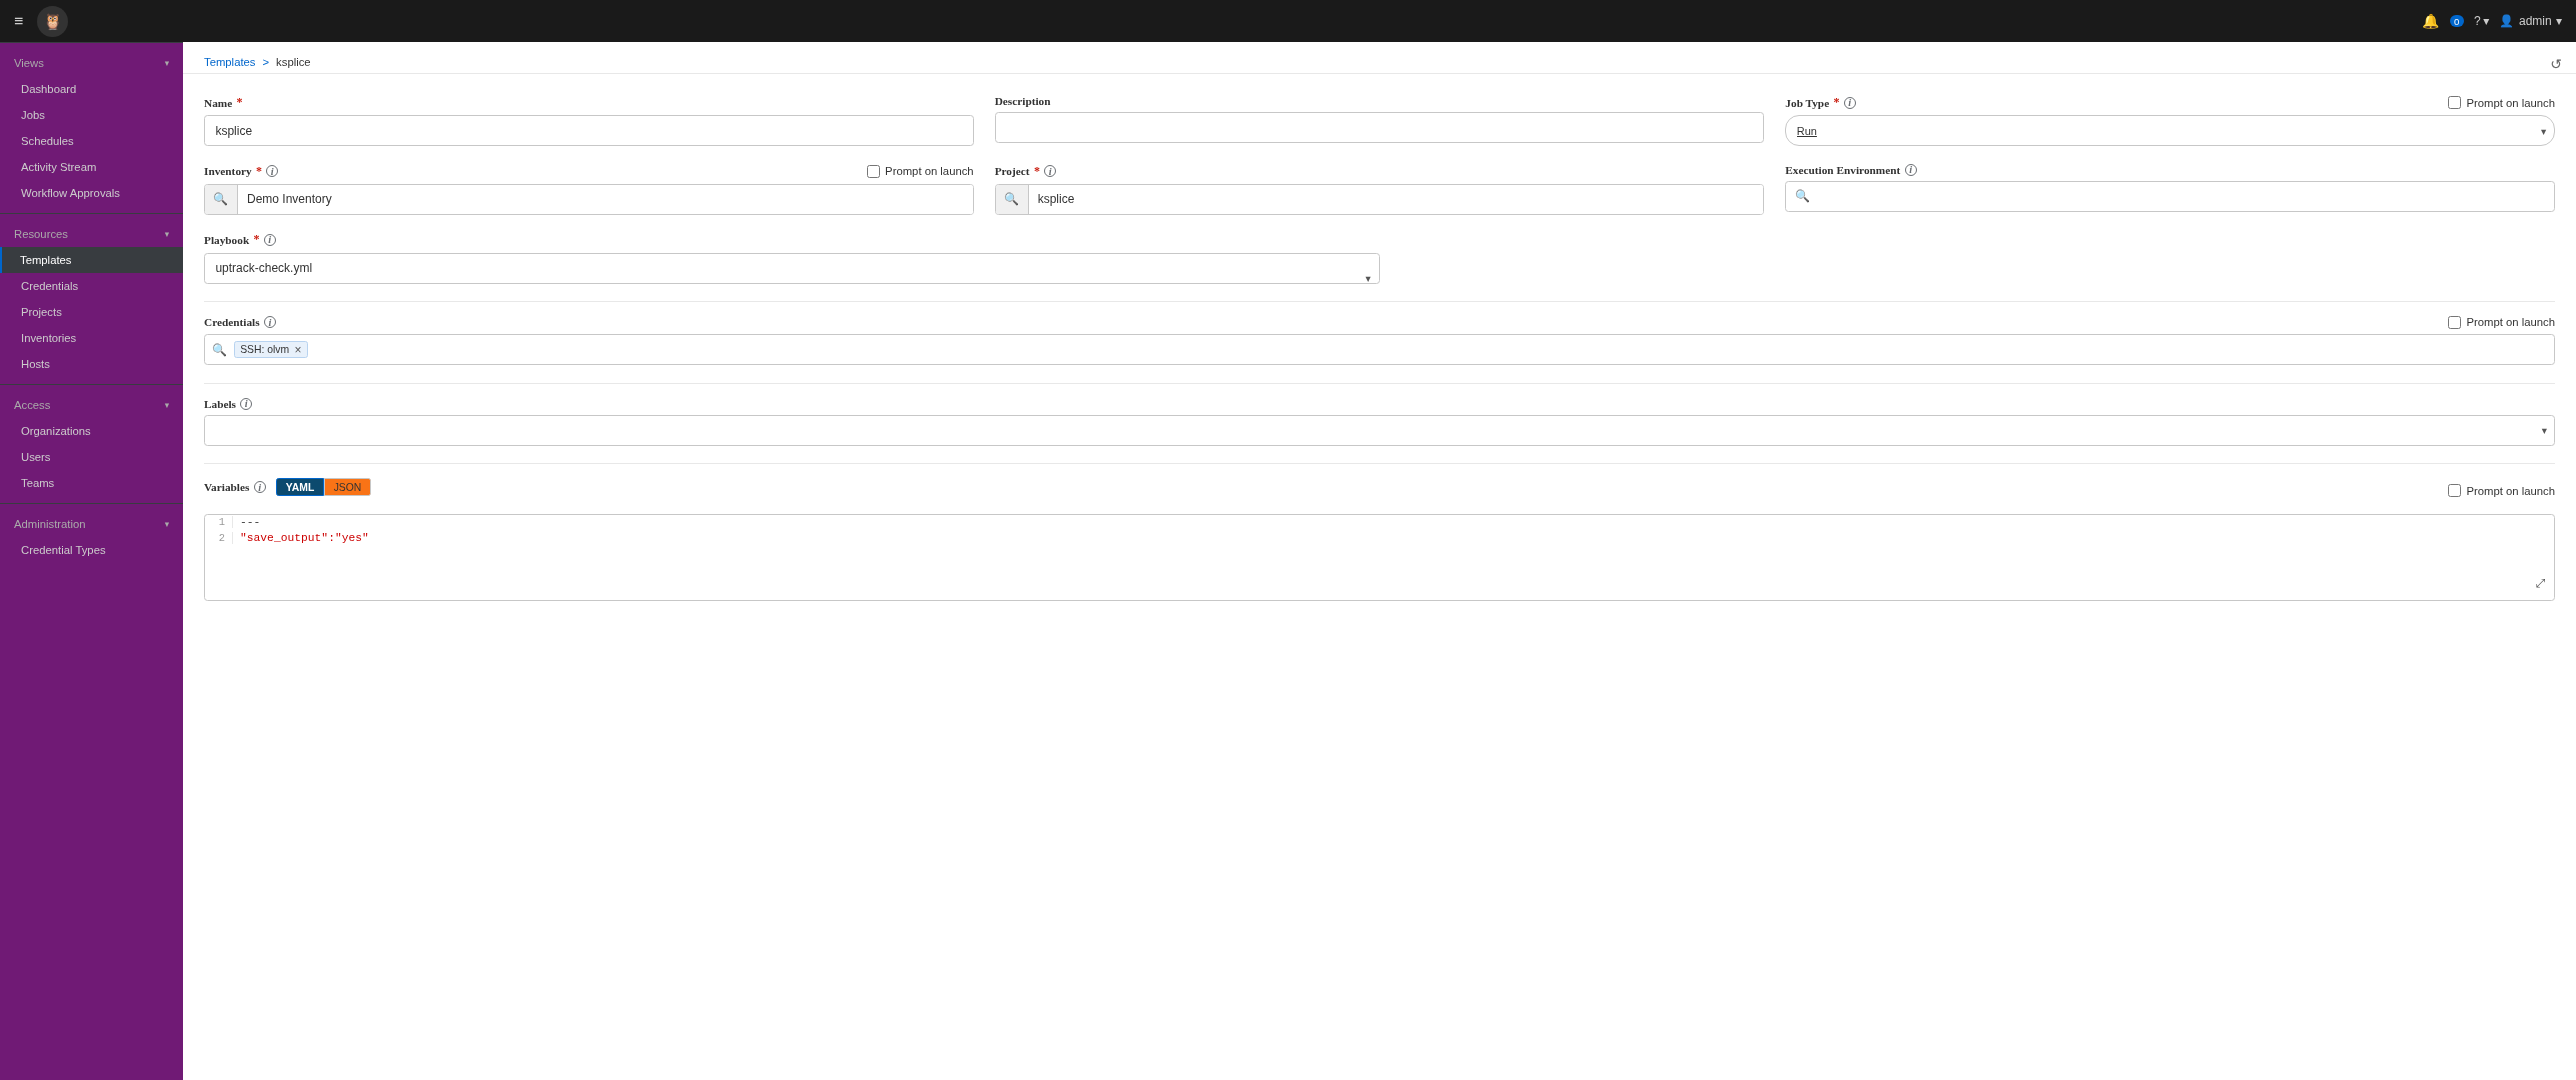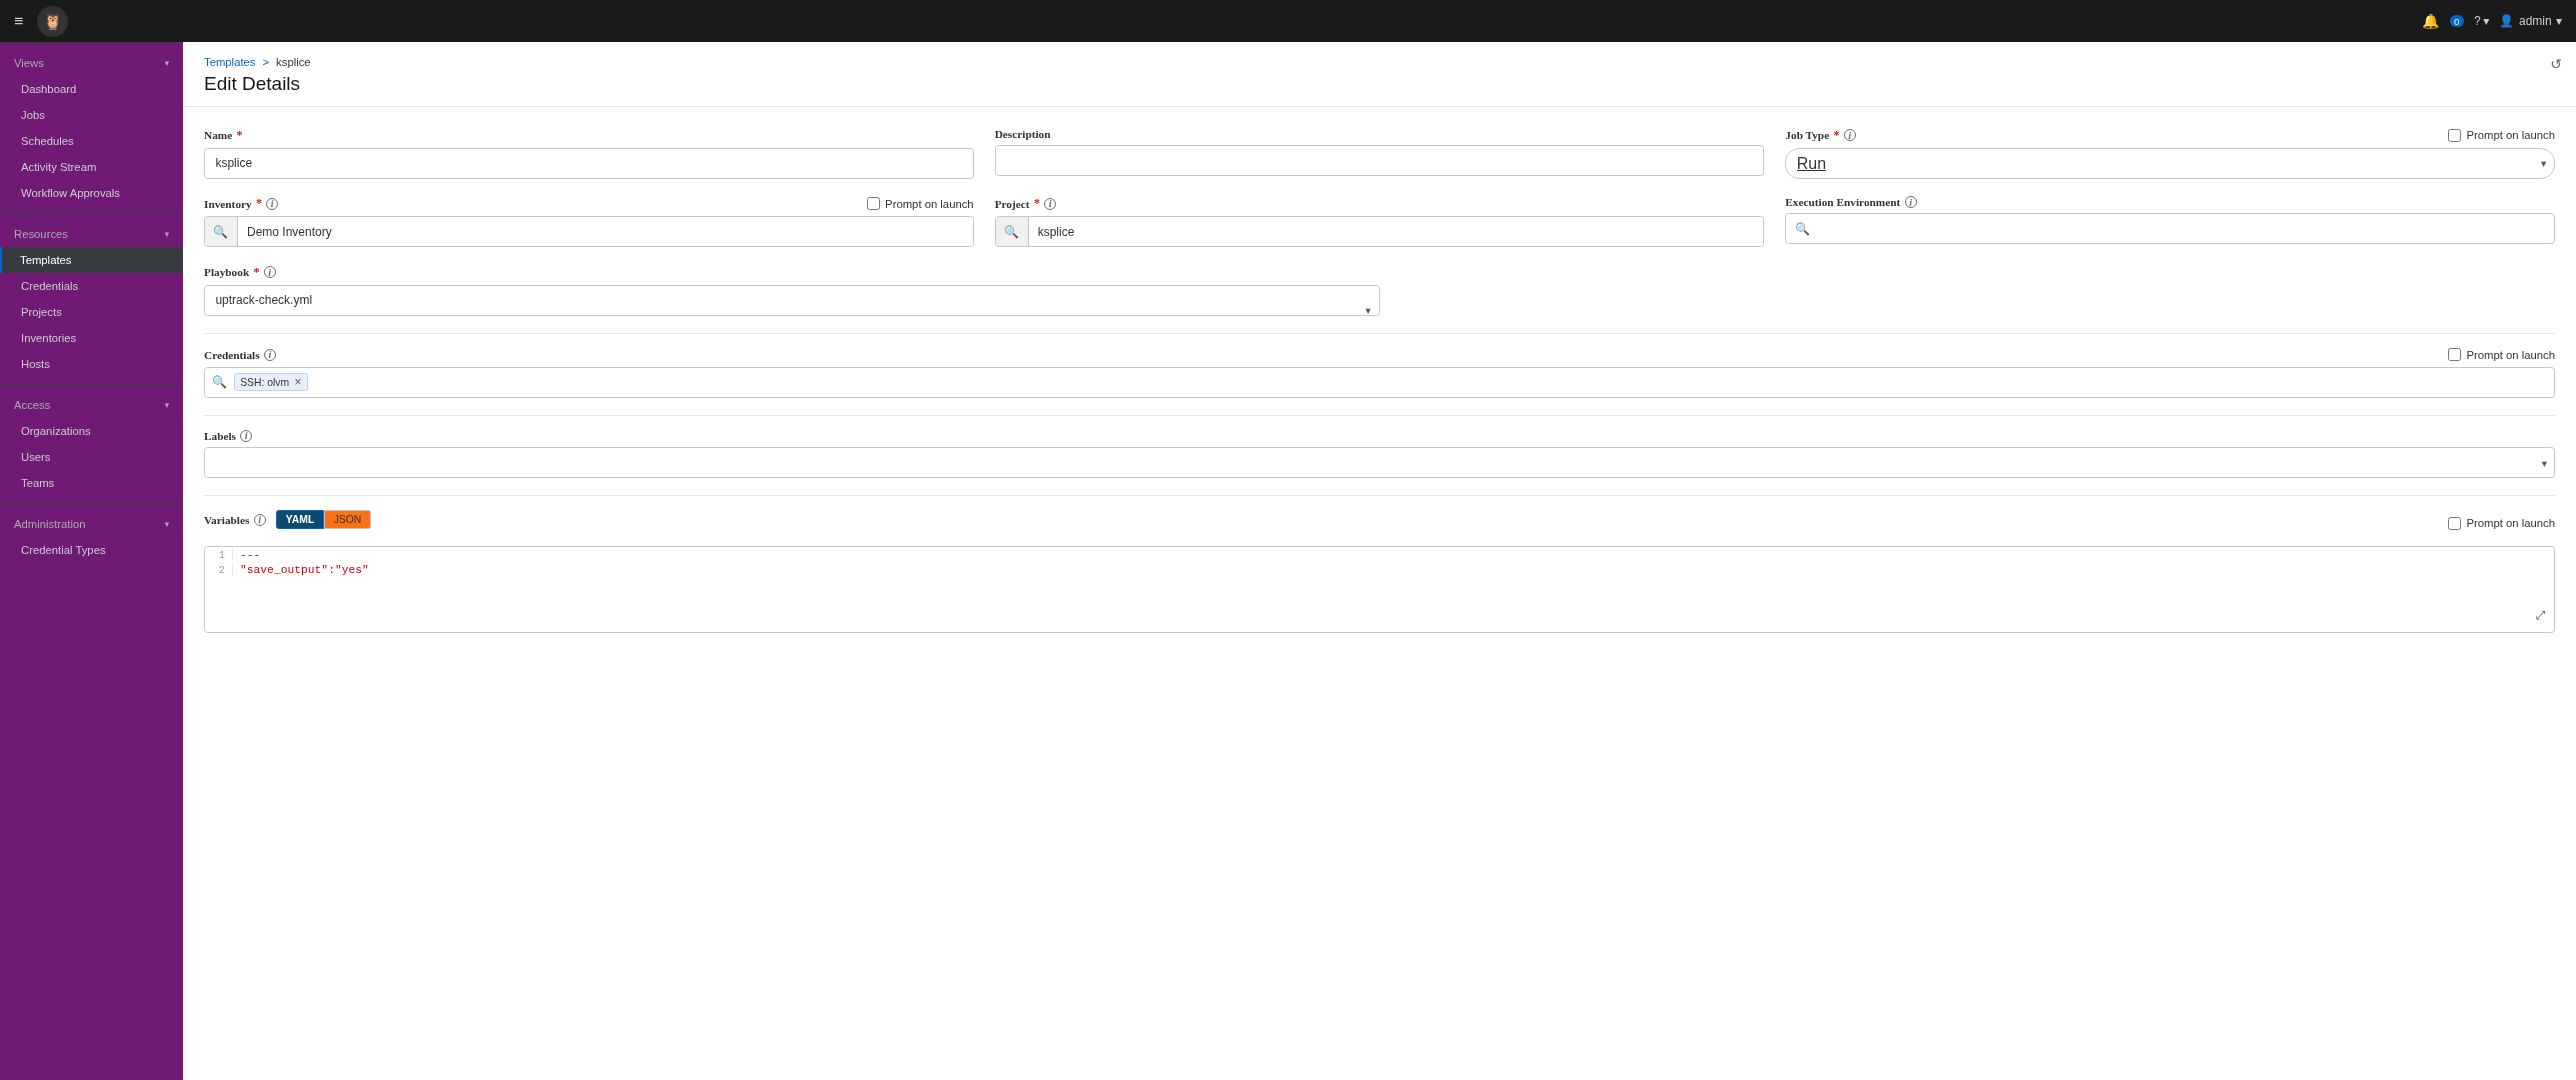--- a/index.html
+++ b/index.html
@@ -185,21 +185,21 @@
       position: relative;
       display: flex;
       align-items: center;
     }
     .select-wrap select {
       appearance: none;
       -webkit-appearance: none;
       border: 0.9px solid #c7c7c7;
       border-radius: 14px;
       padding: 5.2px 28px 5.2px 10.4px;
-      font-size: 16px;
+      font-size: 11px;
       color: #333;
       outline: none;
       width: 100%;
       height: 31px;
       background: #fff;
       cursor: pointer;
       text-decoration: underline;
     }
     .select-chevron {
       position: absolute;
@@ -482,21 +482,20 @@
   </aside>
 
   <main class="main-content">
 
     <div class="page-header" style="position:relative;">
       <div class="breadcrumb">
         <a>Templates</a>
         <span>&gt;</span>
         <span class="breadcrumb-current">ksplice</span>
       </div>
-      <h1 class="page-title">Edit Details</h1>
       <span class="reload-btn">↺</span>
     </div>
 
     <div class="form-area">
 
       <div class="form-row form-row-3">
         <div class="form-group">
           <label class="form-label">
             <span>Name</span>
             <span class="required">*</span>

